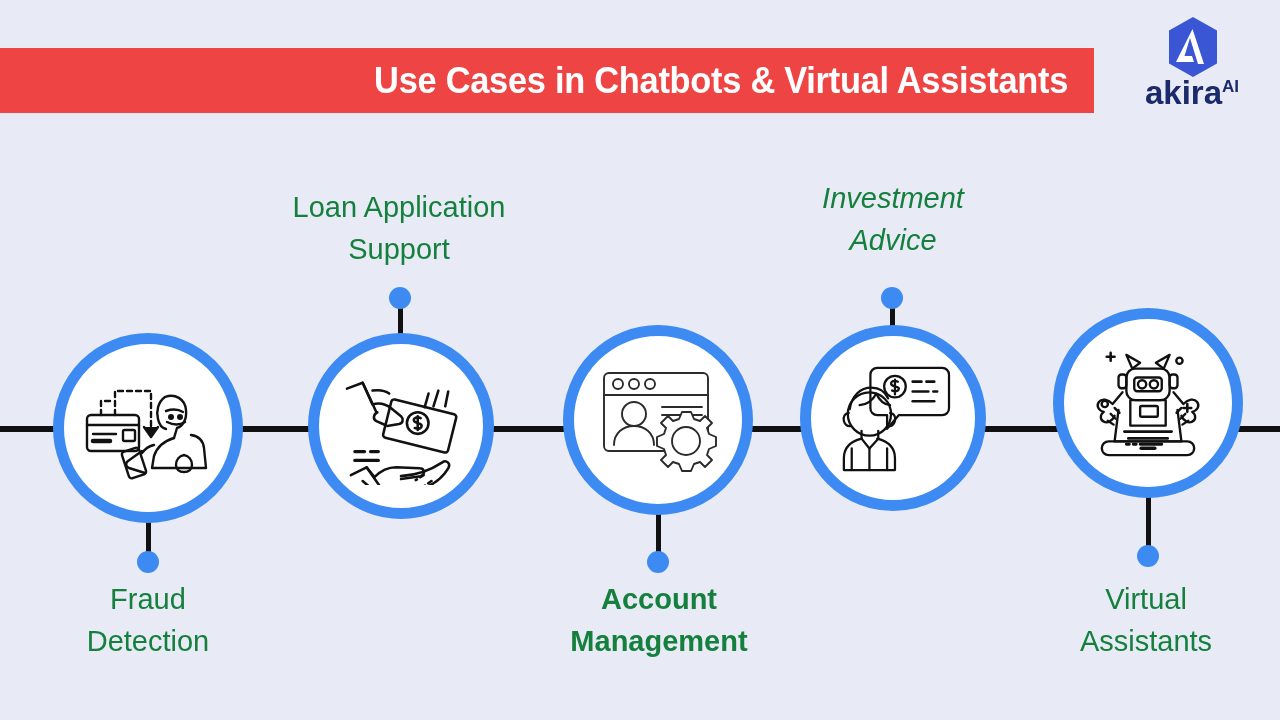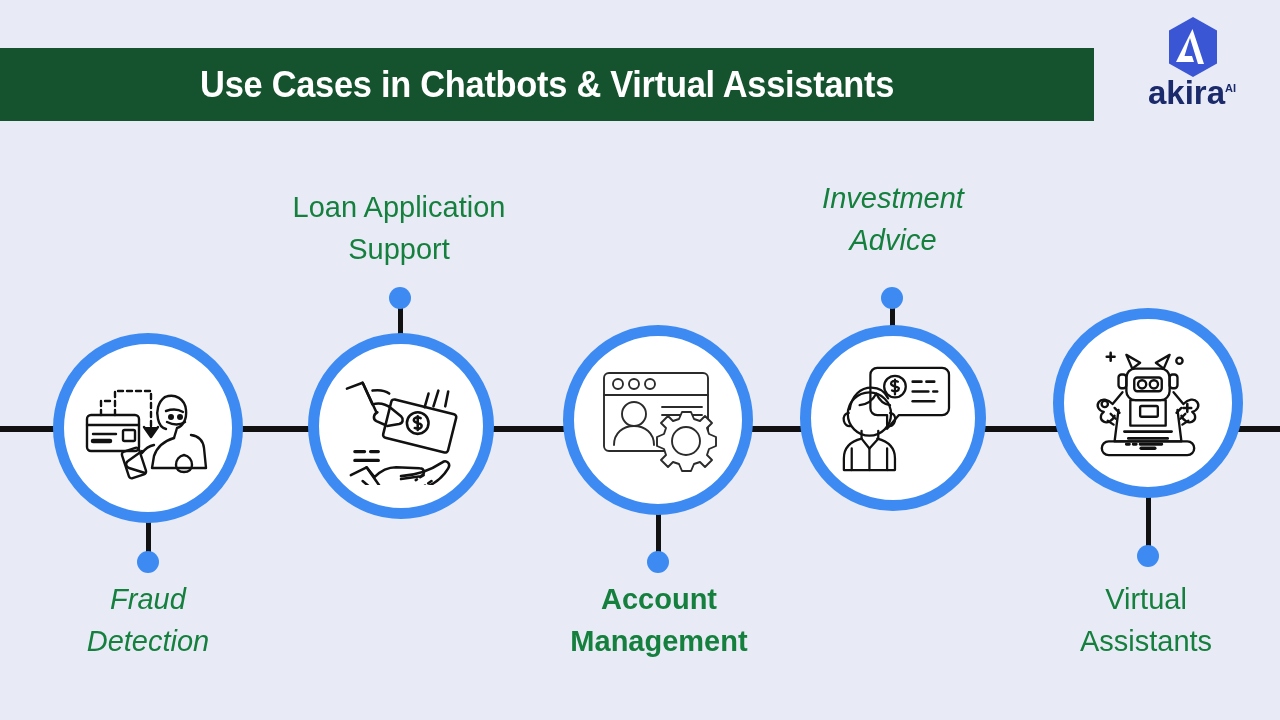--- a/index.html
+++ b/index.html
@@ -14,25 +14,25 @@
     overflow: hidden;
     position: relative;
   }
 
   
   .title-bar {
     position: absolute;
     left: 0;
     top: 48px;
     width: 1094px;
-    height: 73px;
-    background: #14532d;
+    height: 65px;
+    background: #ef4444;
     display: flex;
     align-items: center;
-    justify-content: center;
+    justify-content: flex-end;
   }
   .title-text {
     color: #ffffff;
     font-size: 37px;
     font-weight: bold;
     letter-spacing: -0.3px;
     white-space: nowrap;
     transform: scaleX(0.93);
   }
 
@@ -56,21 +56,21 @@
     left: 0;
     top: 60px;
     width: 132px;
     text-align: center;
     color: #1b2a6b;
     font-size: 33px;
     font-weight: bold;
     line-height: 1;
   }
   .logo-sup {
-    font-size: 11px;
+    font-size: 17px;
     vertical-align: super;
     font-weight: bold;
   }
 
   
   .axis {
     position: absolute;
     left: 0;
     top: 426px;
     width: 1280px;
@@ -158,21 +158,21 @@
         <circle cx="97" cy="44" r="1.8" fill="#111"></circle>
         <path d="M84 49 c6 3 13 3 18 0"></path>
         <path d="M91 65 c-10 3 -17 9 -20 18 l-2 12 h54 l-2 -20 c-1 -8 -6 -12 -13 -13"></path>
         <path d="M71 72 c-5 1 -9 4 -12 8"></path>
         <path d="M59 78 l-14 10 c-3 2 -2 6 1 7 l16 5"></path>
         <rect x="42" y="76" width="18" height="28" rx="3" transform="rotate(-18 51 90)"></rect>
         <path d="M101 82 c5 1 8 5 8 10 c0 4 -3 7 -8 7 c-5 0 -8 -3 -8 -7 c0 -5 3 -9 8 -10 z"></path>
       </svg>
     </span>
   </div>
-  <div class="label" style="left:28px; top:578px; width:240px;font-style:italic;">Fraud
+  <div class="label" style="left:28px; top:578px; width:240px;">Fraud
 Detection</div>
 </div>
 
 <div class="node">
   <div class="stem" style="left:398px; top:296px; height:50px;"></div>
   <div class="dot" style="left:389px; top:287px;"></div>
   <div class="circle" style="left:308px; top:333px; width:186px; height:186px;">
     <span>
       <svg viewBox="0 0 130 120" width="128" height="118" fill="none" stroke="#111" stroke-width="2.6" stroke-linecap="round" stroke-linejoin="round">
         <path d="M10 22 l16 -6 l10 22 c7 -2 14 0 19 4 l10 8 c3 3 2 7 -2 8 l-12 2"></path>

